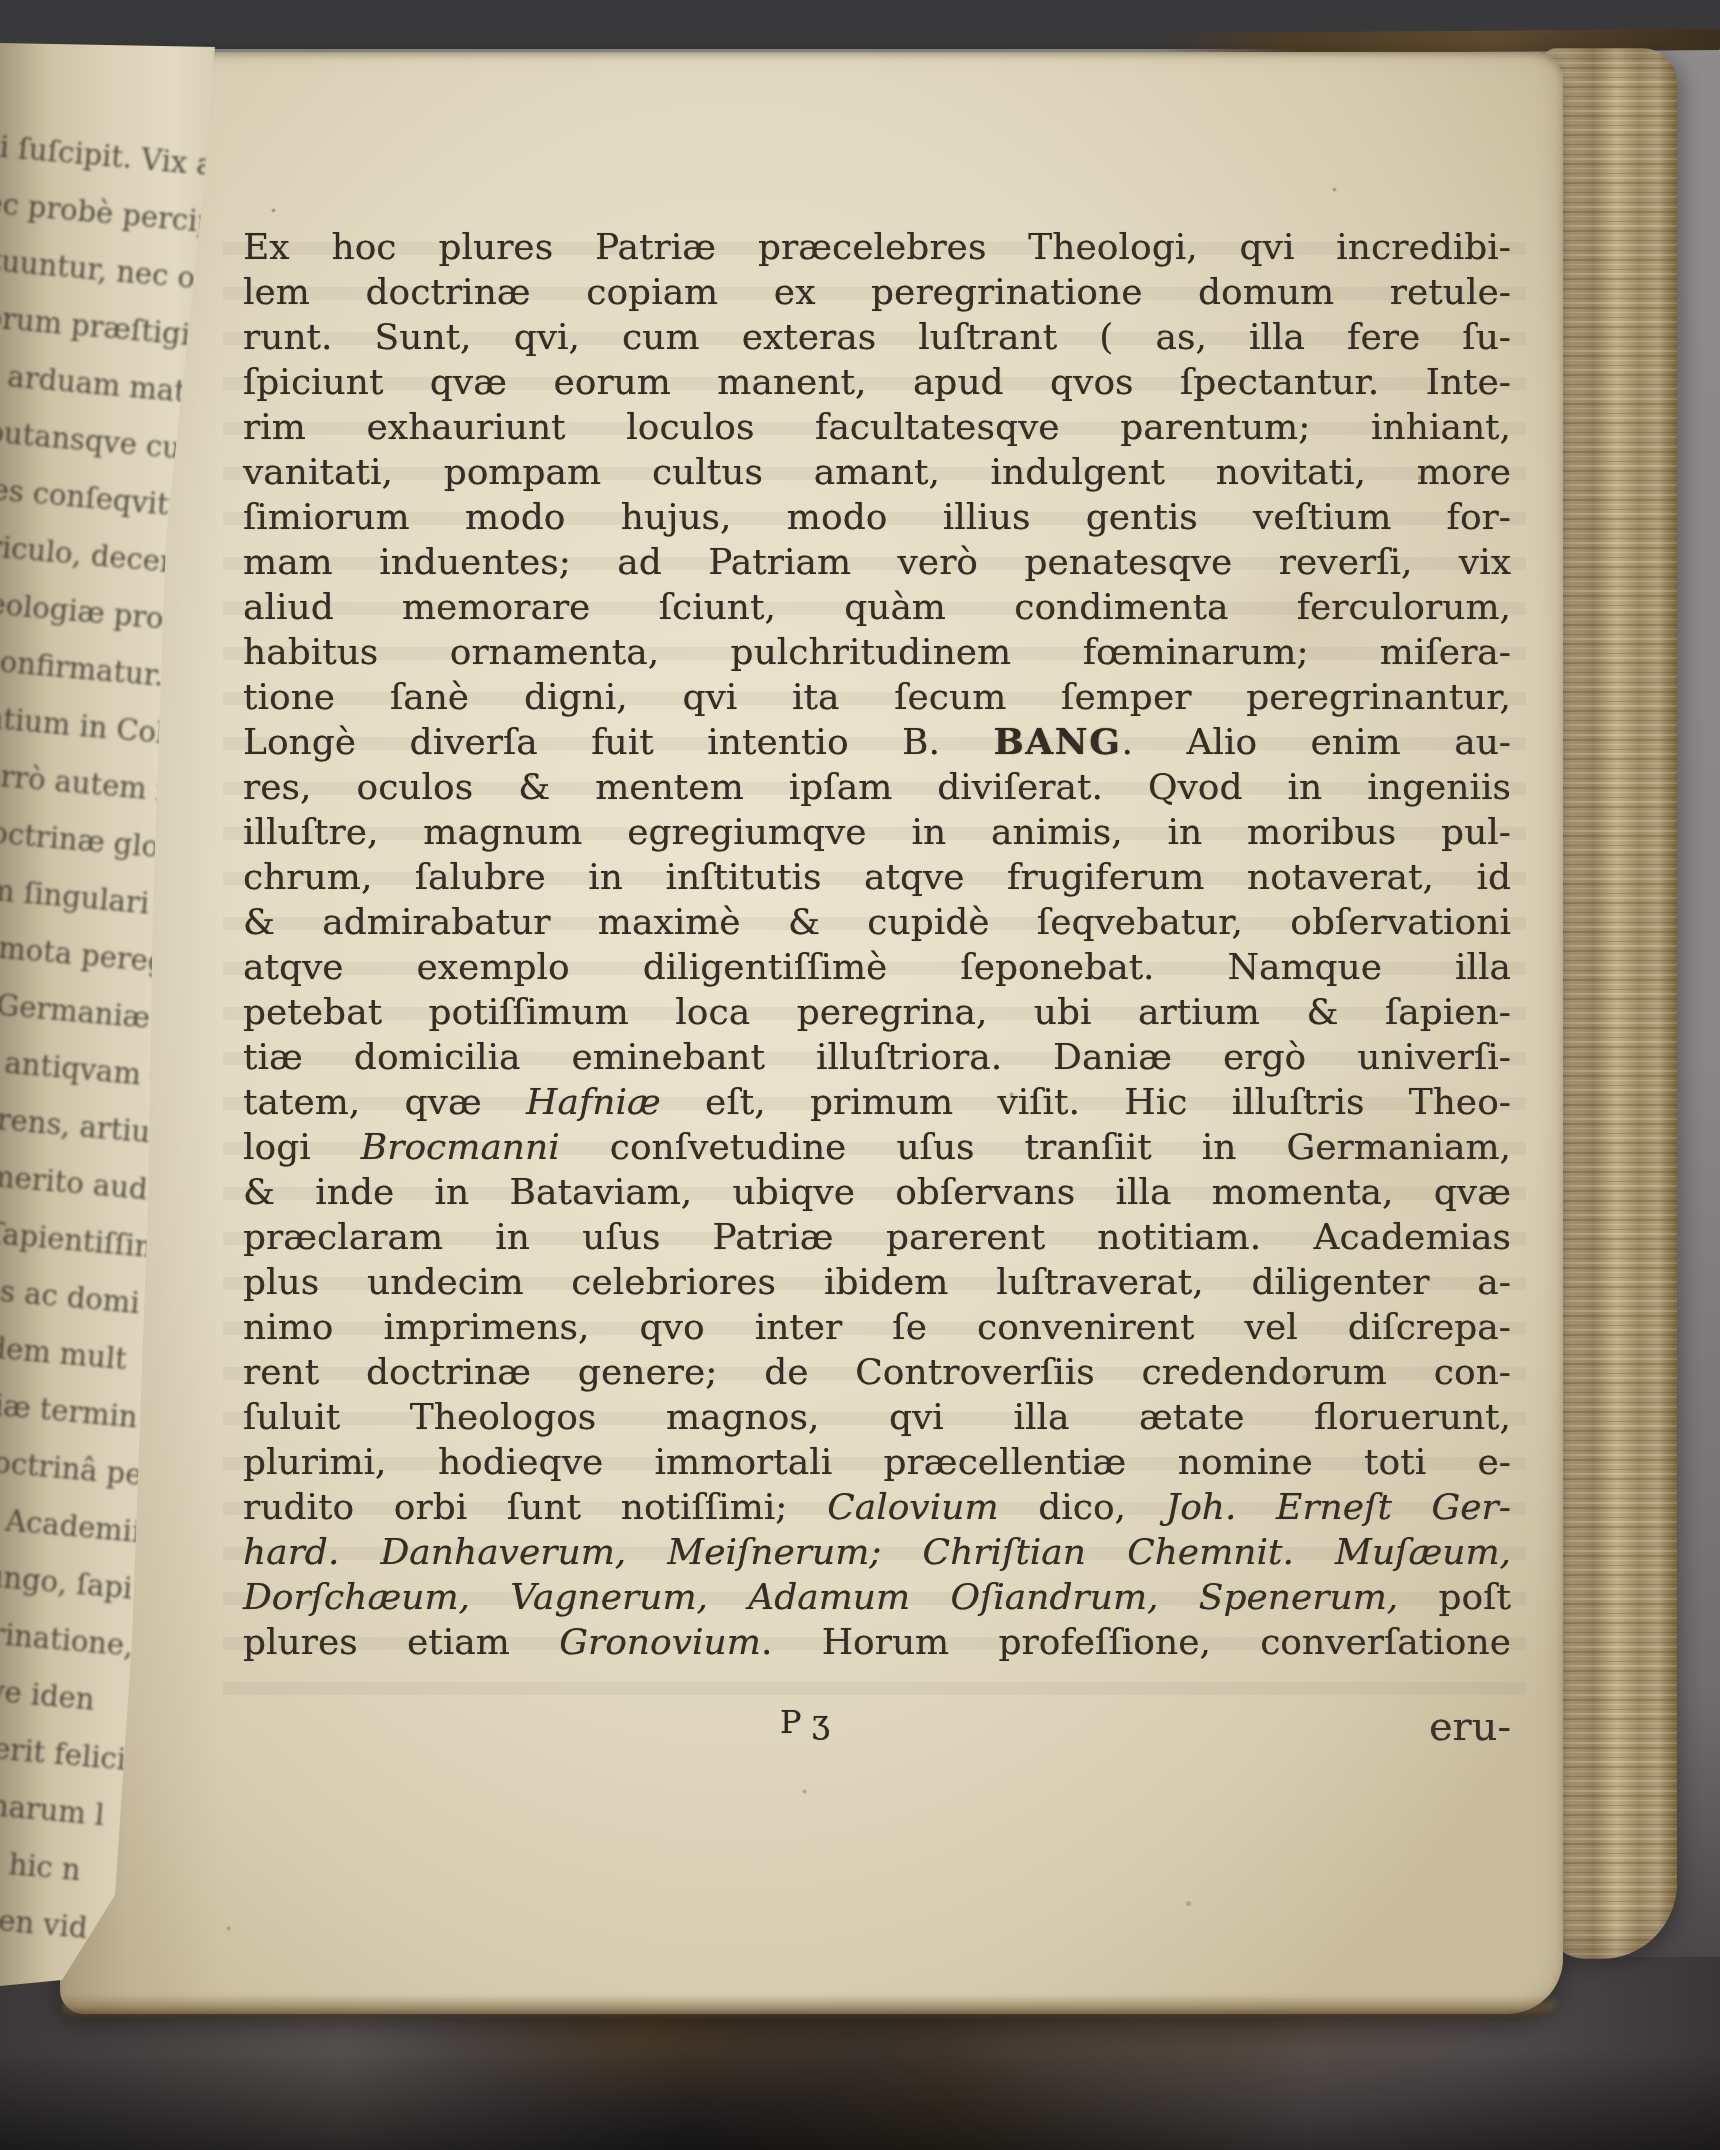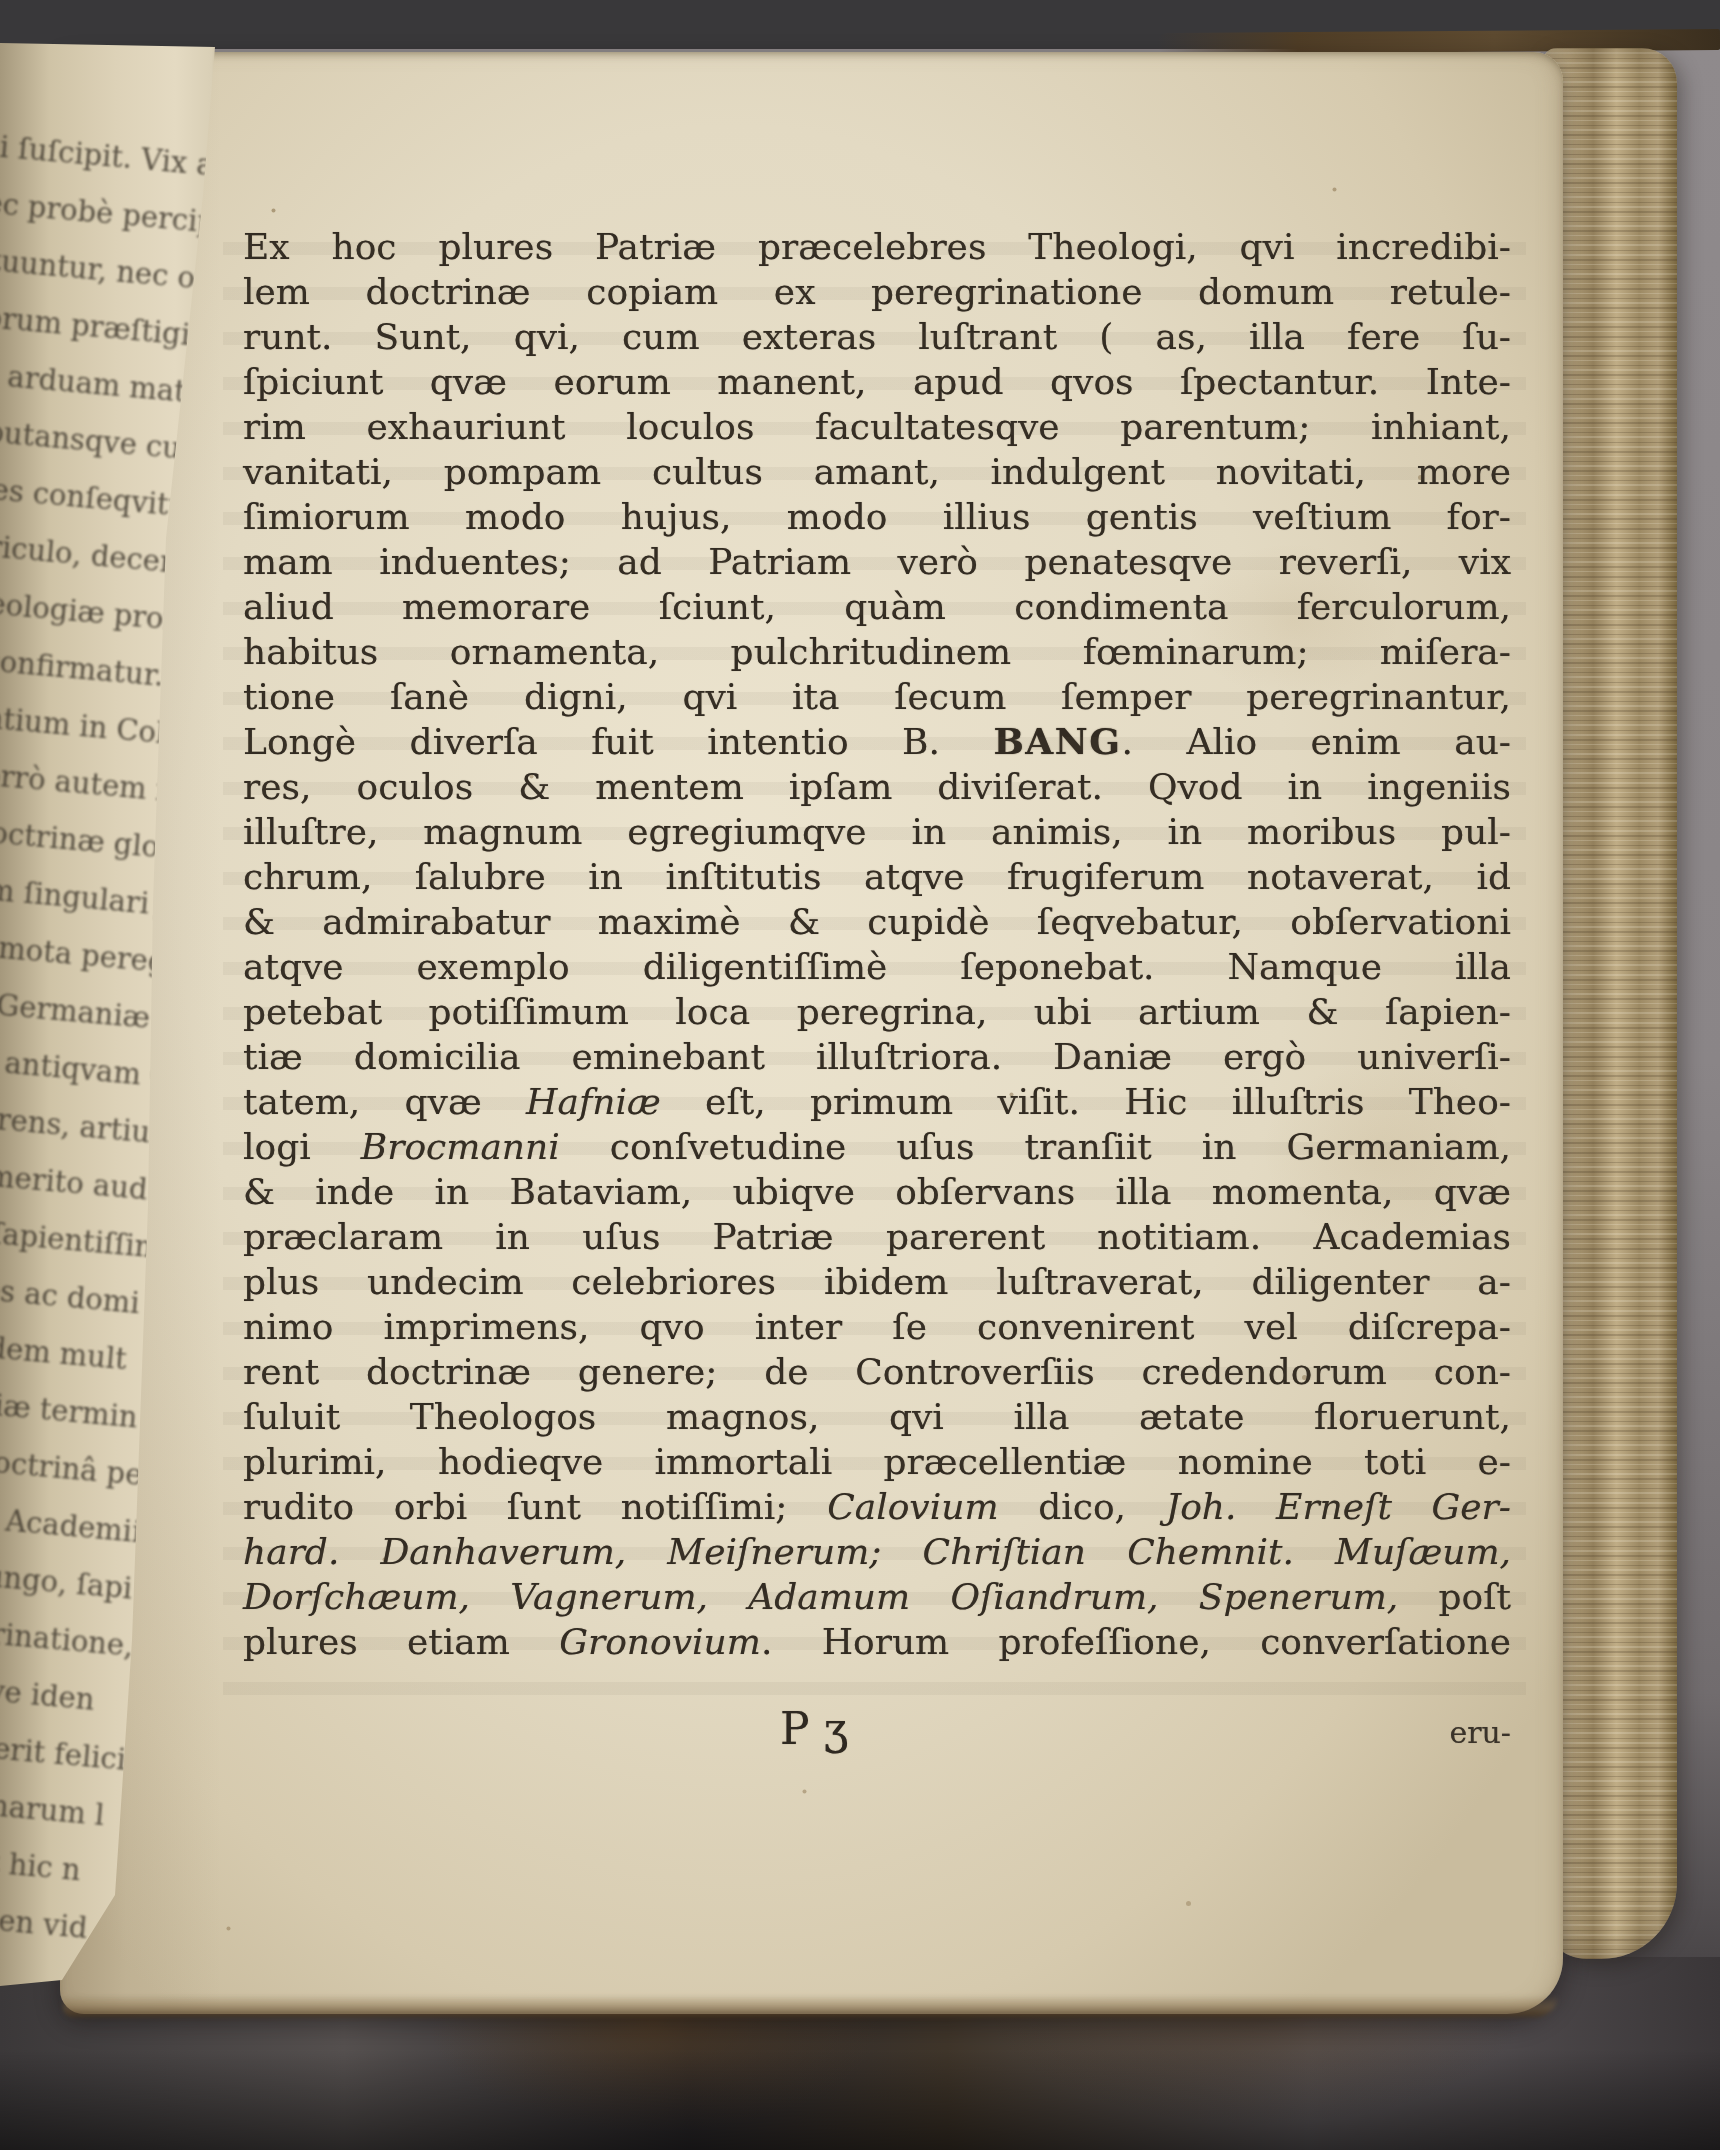--- a/index.html
+++ b/index.html
@@ -48,22 +48,22 @@
   .textblock{position:absolute;left:183px;top:172px;width:1268px;}
   .textblock::before{content:"";position:absolute;left:-20px;top:-10px;right:-15px;height:1486px;
     background:repeating-linear-gradient(180deg,transparent 0 28px,rgba(105,95,75,.075) 28px 41px,transparent 41px 45px);
     pointer-events:none;}
   .line{height:45px;line-height:45px;font-size:36px;color:#322b22;
     text-align:justify;text-align-last:justify;white-space:nowrap;
     text-shadow:0 0 0.8px rgba(45,35,22,.5);}
   .it{font-style:italic;}
   .frak{font-weight:bold;letter-spacing:1.5px;text-shadow:0 0 1.2px rgba(45,35,22,.75);}
   .sig-row{position:absolute;left:183px;top:1651px;width:1268px;height:51px;display:flex;align-items:flex-start;}
-  .sig{margin-left:537px;font-size:44px;color:#2f2921;text-shadow:0 0 0.8px rgba(45,35,22,.55);text-align:center;}
-  .catch{margin-left:auto;font-size:30px;color:#3a332a;text-shadow:0 0 0.7px rgba(45,35,22,.5);margin-top:12px;}
+  .sig{margin-left:537px;font-size:32px;color:#2f2921;text-shadow:0 0 0.8px rgba(45,35,22,.55);text-align:center;}
+  .catch{margin-left:auto;font-size:40px;color:#3a332a;text-shadow:0 0 0.7px rgba(45,35,22,.5);}
   
   .verso{position:absolute;left:0;top:43px;width:225px;height:1963px;overflow:hidden;
     clip-path:polygon(0 0,215px 4px,203px 152px,166px 495px,153px 859px,148px 1162px,132px 1597px,115px 1852px,62px 1937px,0 1943px);
     background:linear-gradient(90deg,#a5987c 0%,#cfc3a6 22%,#ddd2b8 52%,#e4dac2 78%,#d9cfb6 94%,#bcae90 100%);
     box-shadow:10px 0 23px -5px rgba(80,65,45,.5);}
   .verso-text{position:absolute;left:-7px;top:75px;width:283px;
     transform:rotate(5deg);transform-origin:0 0;
     font-size:29px;line-height:57px;color:#3f382d;opacity:.84;filter:blur(0.8px);white-space:nowrap;}
   .verso-text .vline{height:57px;}
 </style>

